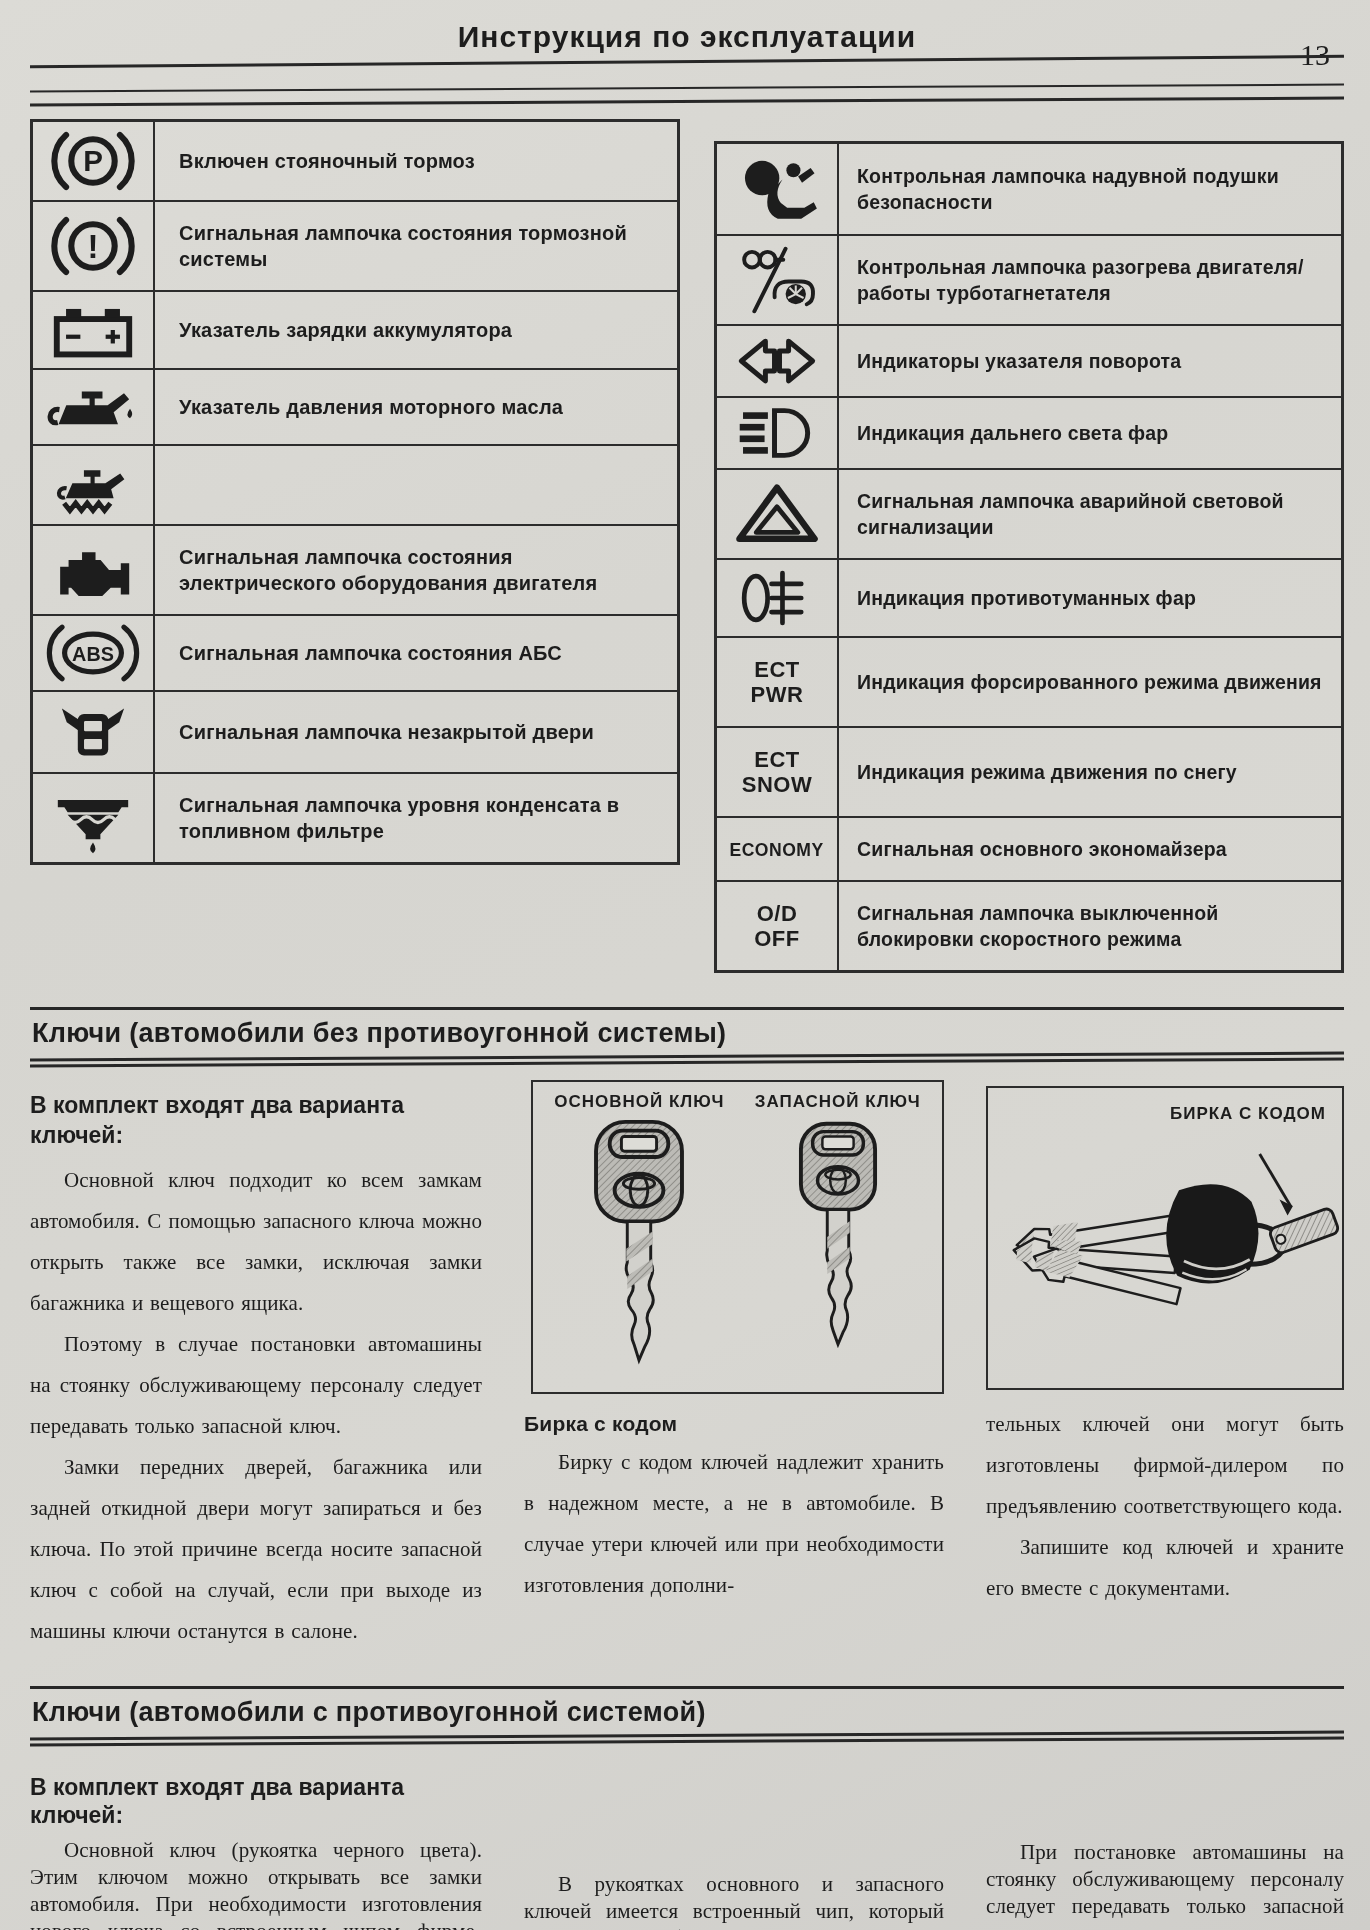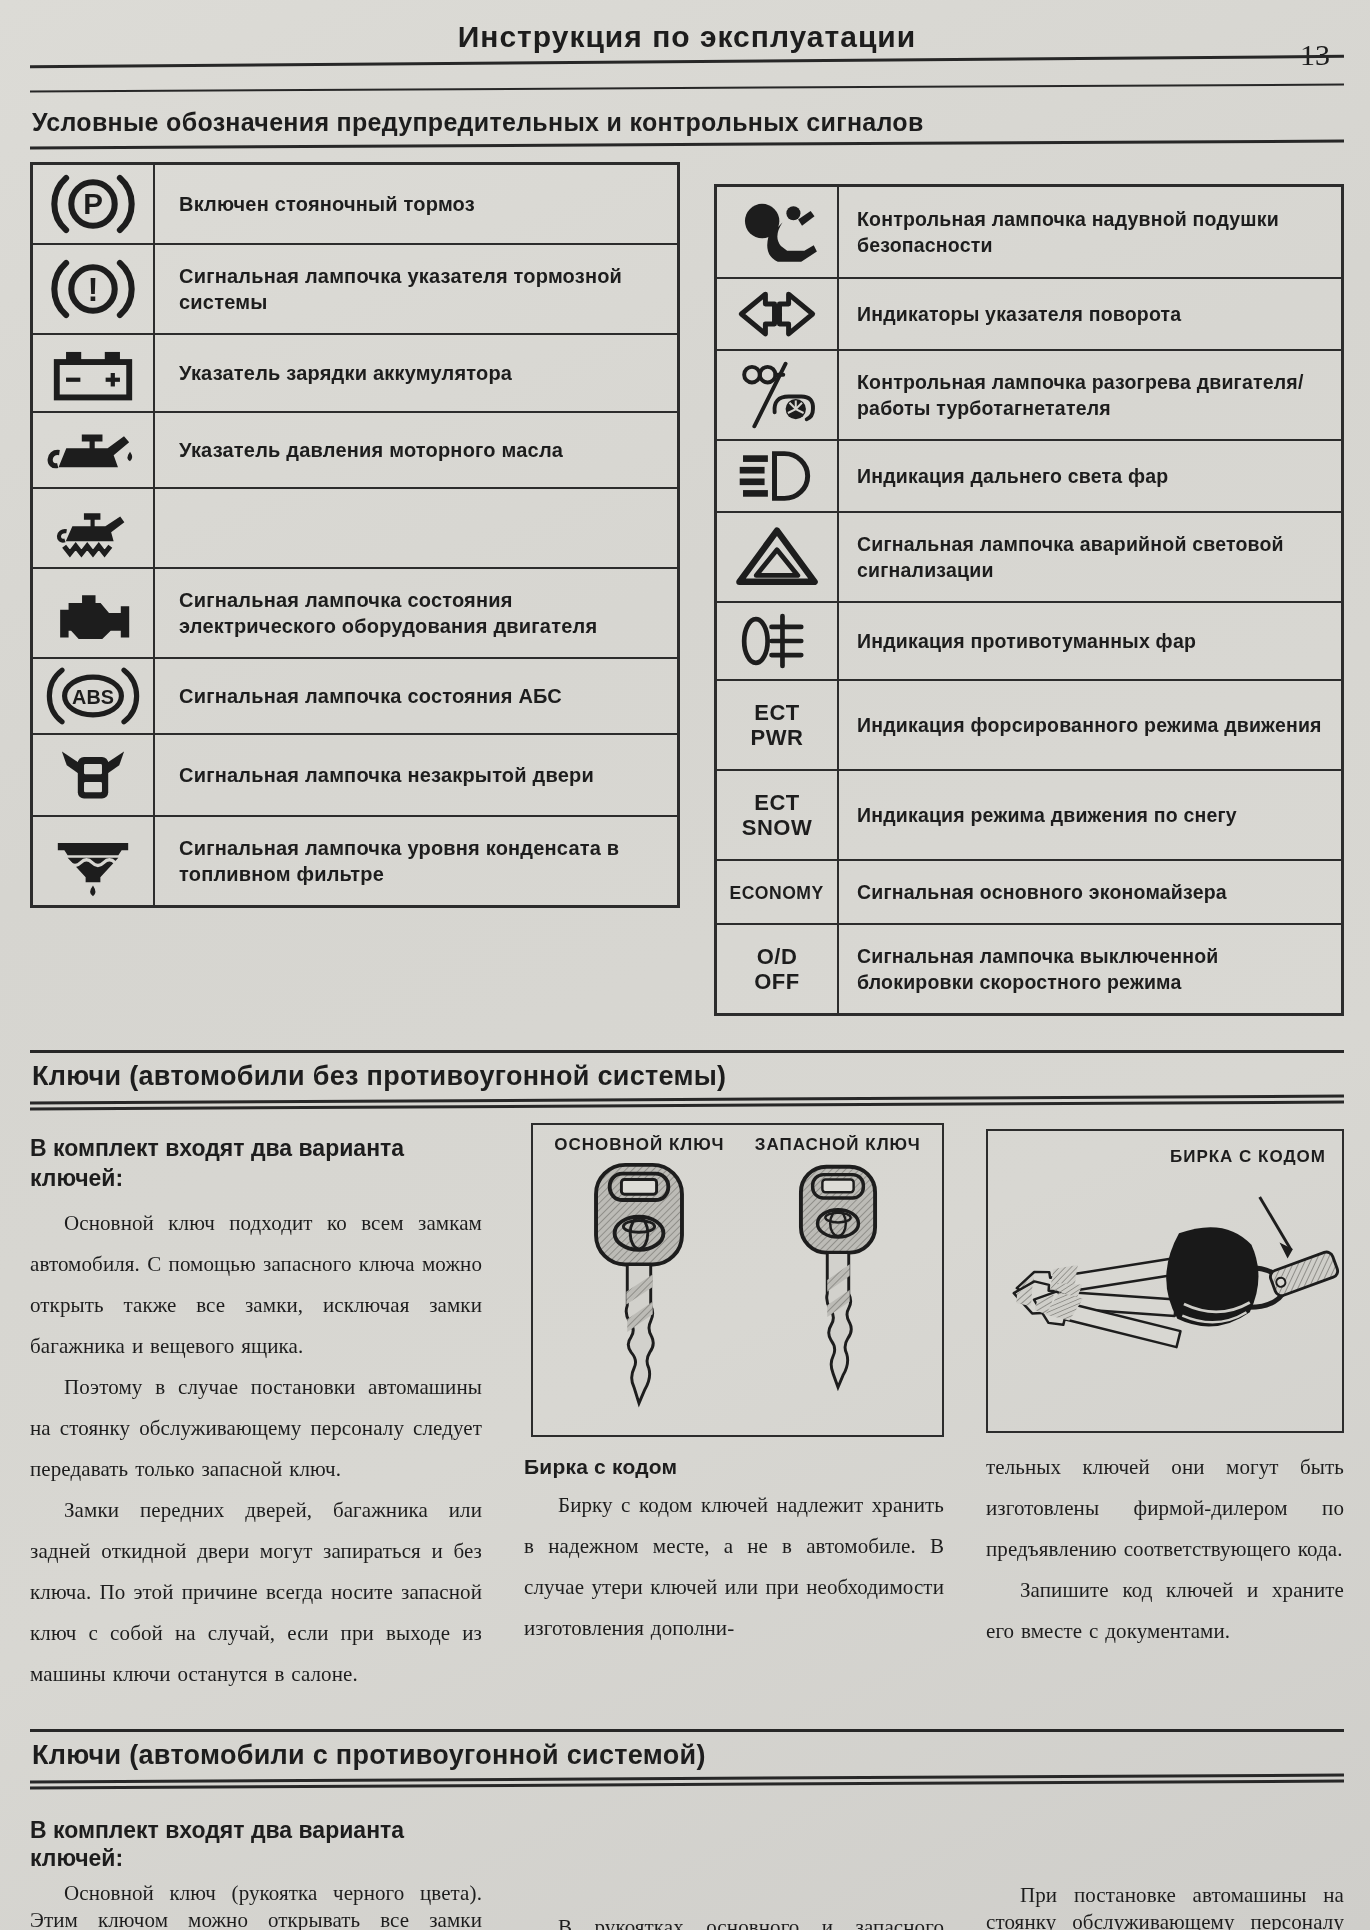--- a/index.html
+++ b/index.html
@@ -99,21 +99,20 @@
 <div class="page">
 
   <div class="header">
     <div class="header-title">Инструкция по эксплуатации</div>
     <div class="page-num">13</div>
     <div class="hr hdr-rule1 tilt1"></div>
     <div class="hr thin hdr-rule2 tilt2"></div>
   </div>
 
   <div>
-    <div class="sec-head">Условные обозначения предупредительных и контрольных сигналов</div>
     <div class="hr tilt2"></div>
 
     <div class="tables">
 
       <div class="sigtable left">
 
         <div class="row">
           <div class="icon-cell">
             <svg class="sig" width="96" height="66" viewBox="0 0 110 76">
               <g fill="none" stroke="#1d1d1d" stroke-width="7" stroke-linecap="round">
@@ -131,21 +130,21 @@
           <div class="icon-cell">
             <svg class="sig" width="96" height="66" viewBox="0 0 110 76">
               <g fill="none" stroke="#1d1d1d" stroke-width="7" stroke-linecap="round">
                 <path d="M24 8 A40 40 0 0 0 24 68"></path>
                   <path d="M86 8 A40 40 0 0 1 86 68"></path>
                 <circle cx="55" cy="38" r="25"></circle>
               </g>
               <text x="55" y="52" font-size="38" font-weight="bold" font-family="Liberation Sans, sans-serif" text-anchor="middle" fill="#1d1d1d">!</text>
             </svg>
           </div>
-          <div class="label-cell">Сигнальная лампочка указателя тормозной системы</div>
+          <div class="label-cell">Сигнальная лампочка состояния тормозной системы</div>
         </div>
 
         <div class="row">
           <div class="icon-cell">
             <svg class="sig" width="96" height="64" viewBox="0 0 110 76">
               <rect x="12" y="25" width="86" height="42" fill="none" stroke="#1d1d1d" stroke-width="7"></rect>
               <rect x="23" y="13" width="18" height="10" fill="#1d1d1d"></rect>
               <rect x="69" y="13" width="18" height="10" fill="#1d1d1d"></rect>
               <g stroke="#1d1d1d" stroke-width="5">
                 <line x1="23" y1="46" x2="40" y2="46"></line>
@@ -237,32 +236,20 @@
             <svg class="sig" width="86" height="70" viewBox="0 0 110 88">
               <circle cx="36" cy="30" r="22" fill="#1d1d1d"></circle>
               <circle cx="76" cy="20" r="9" fill="#1d1d1d"></circle>
               <path fill="#1d1d1d" d="M82 28 l16 -11 5 7 -16 12 Z"></path>
               <path fill="#1d1d1d" d="M62 32 q-12 18 -2 30 l8 6 h22 l12 -7 4 8 -20 13 H56 q-18 -8 -12 -32 Z"></path>
             </svg>
           </div>
           <div class="label-cell">Контрольная лампочка надувной подушки безопасности</div>
         </div>
 
-        <div class="row">
-          <div class="icon-cell">
-            <svg class="sig" width="102" height="58" viewBox="0 0 120 70">
-              <g fill="none" stroke="#1d1d1d" stroke-width="6" stroke-linejoin="round">
-                <path d="M46 11 L17 35 L46 59 V47 H57 V23 H46 Z"></path>
-                <path d="M74 11 L103 35 L74 59 V47 H63 V23 H74 Z"></path>
-              </g>
-            </svg>
-          </div>
-          <div class="label-cell">Индикаторы указателя поворота</div>
-        </div>
-
         <div class="row t">
           <div class="icon-cell">
             <svg class="sig" width="86" height="74" viewBox="0 0 110 92">
               <g fill="none" stroke="#1d1d1d" stroke-width="5" stroke-linecap="round">
                 <circle cx="23" cy="20" r="10"></circle>
                   <circle cx="43" cy="20" r="10"></circle>
                   <path d="M53 20 h10"></path>
                 <line x1="66" y1="6" x2="26" y2="86"></line>
                 <path d="M52 68 q-2 -20 18 -20 h16 q16 0 15 16 q0 10 -8 13"></path>
               </g>
@@ -270,20 +257,32 @@
               <g stroke="#d7d6d1" stroke-width="2.6" fill="none">
                 <path d="M79 64 l0 -11"></path>
                   <path d="M79 64 l10 5"></path>
                   <path d="M79 64 l-10 5"></path>
                 <path d="M79 64 l8 -8"></path>
                   <path d="M79 64 l-8 -8"></path>
               </g>
             </svg>
           </div>
           <div class="label-cell">Контрольная лампочка разогрева двигателя/работы турботагнетателя</div>
+        </div>
+
+        <div class="row">
+          <div class="icon-cell">
+            <svg class="sig" width="102" height="58" viewBox="0 0 120 70">
+              <g fill="none" stroke="#1d1d1d" stroke-width="6" stroke-linejoin="round">
+                <path d="M46 11 L17 35 L46 59 V47 H57 V23 H46 Z"></path>
+                <path d="M74 11 L103 35 L74 59 V47 H63 V23 H74 Z"></path>
+              </g>
+            </svg>
+          </div>
+          <div class="label-cell">Индикаторы указателя поворота</div>
         </div>
 
         <div class="row">
           <div class="icon-cell">
             <svg class="sig" width="92" height="58" viewBox="0 0 110 70">
               <path d="M52 8 h12 a28 27 0 0 1 0 54 h-12 Z" fill="none" stroke="#1d1d1d" stroke-width="6"></path>
               <g fill="#1d1d1d">
                 <rect x="14" y="10" width="30" height="8"></rect>
                 <rect x="10" y="24" width="30" height="8"></rect>
                 <rect x="10" y="38" width="30" height="8"></rect>

